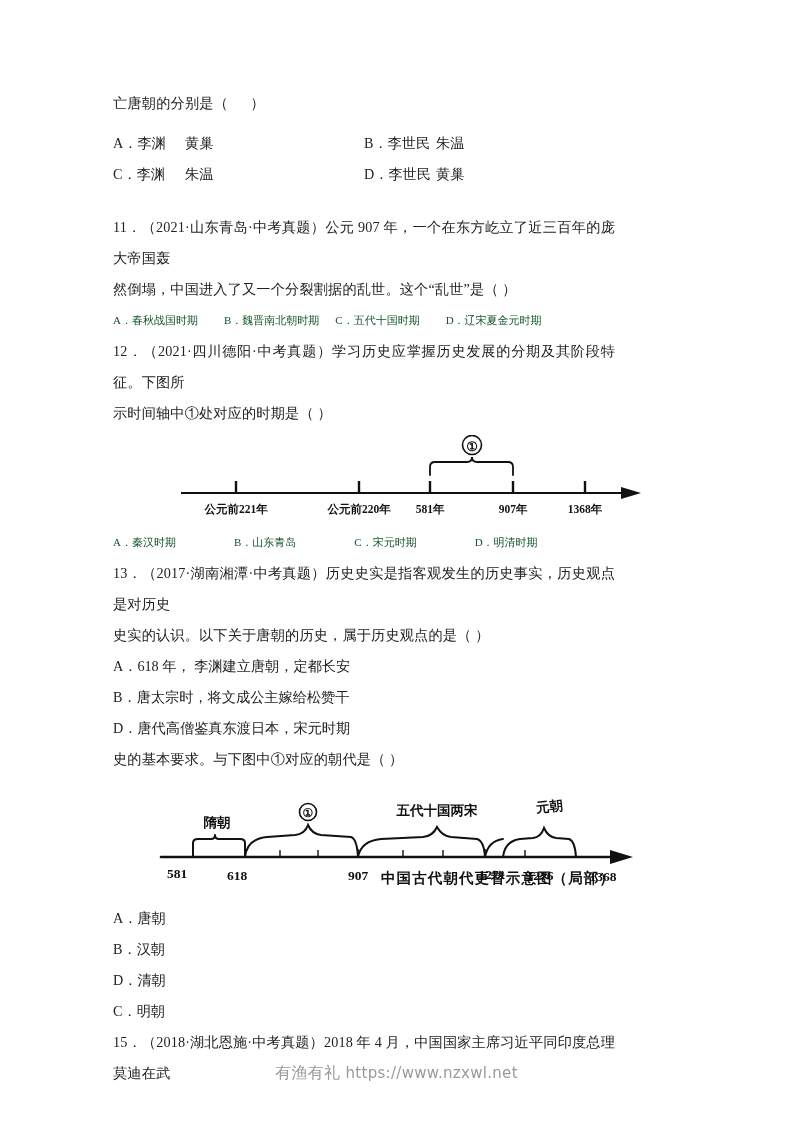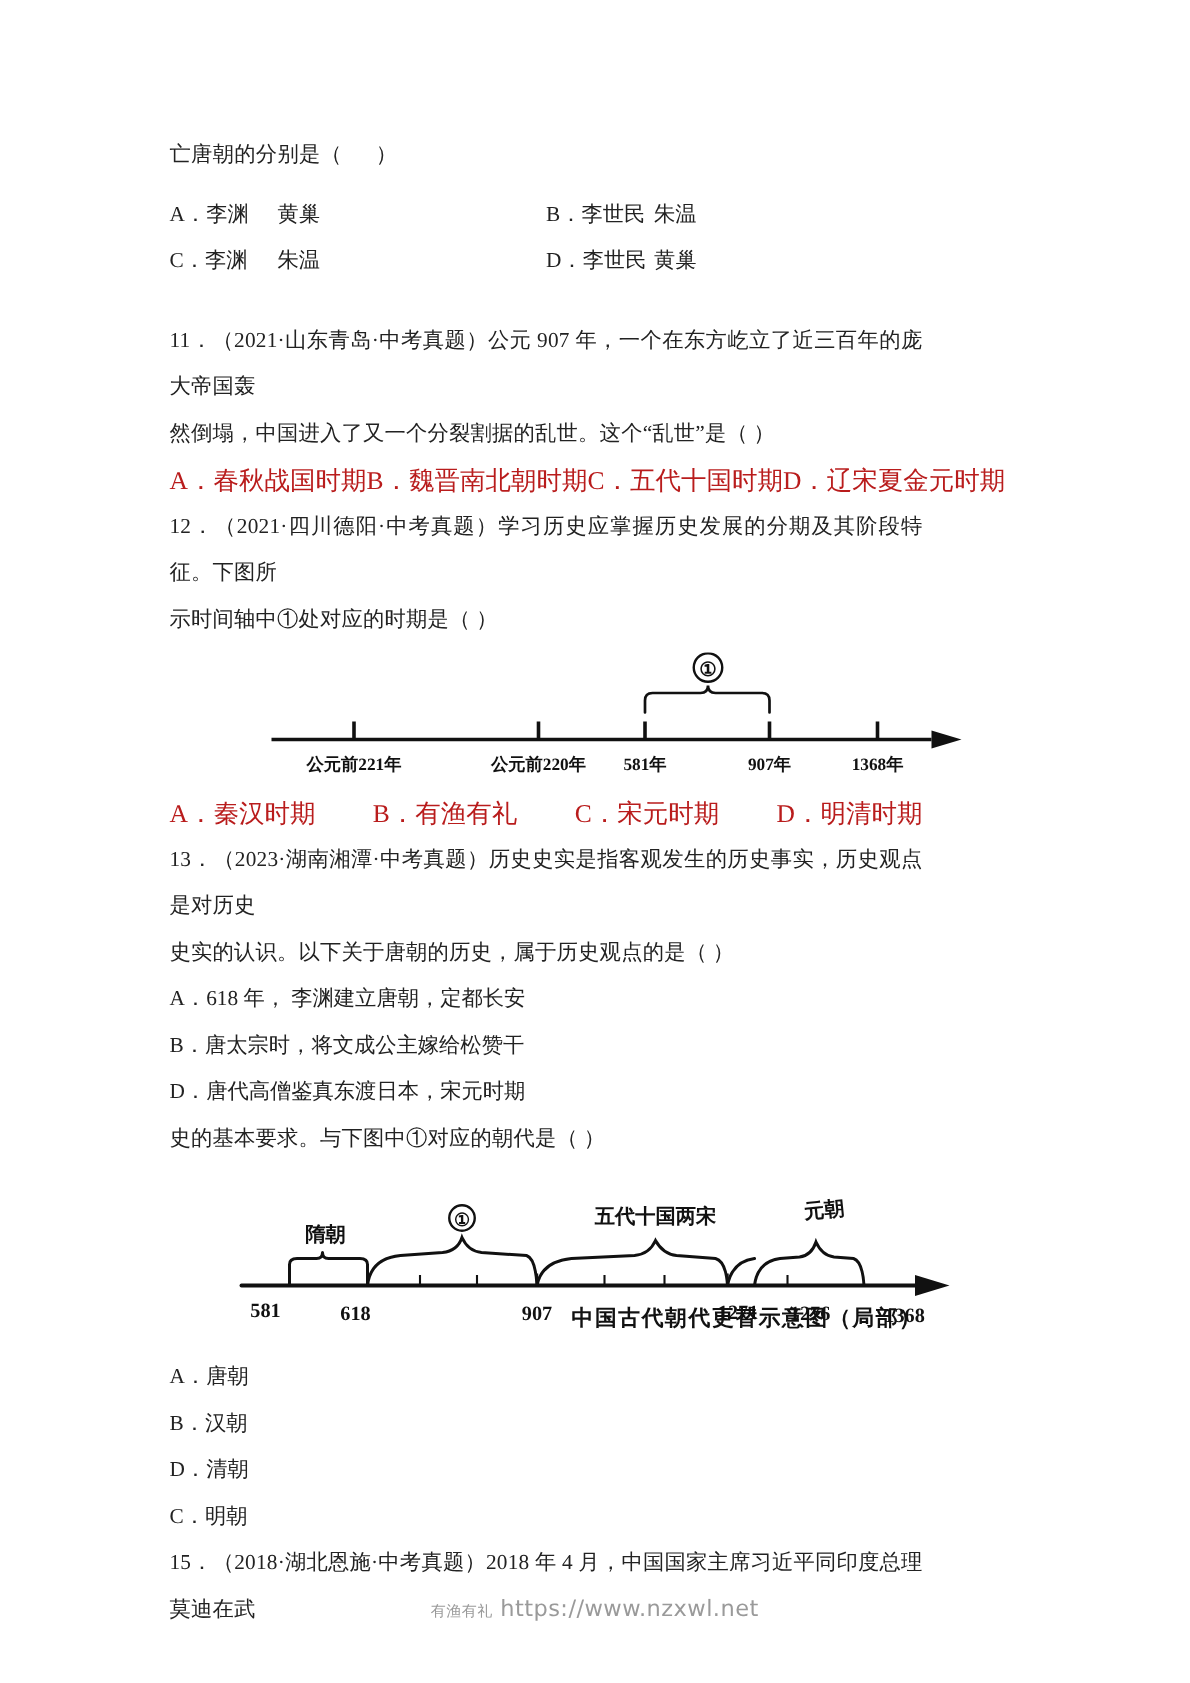--- a/index.html
+++ b/index.html
@@ -50,23 +50,23 @@
   .opt-two .col {
     width: 50%;
     display: flex;
     align-items: center;
   }
   .opt-two .lab { width: 72px; }
 
   
   .opt-four {
     display: flex;
-    font-size: 17px;
-    line-height: 31px;
-    color: #b91c1c;
+    font-size: 11px;
+    line-height: 31px;
+    color: #14532d;
   }
   .opt-four .oi { white-space: nowrap; }
   .opt-four .s1 { width: 26px; }
   .opt-four .s2 { width: 16px; }
   .opt-four .s3 { width: 26px; }
 
   .opt-stack {
     font-size: 14.2px;
     line-height: 31px;
     color: #222;
@@ -103,21 +103,21 @@
     position: absolute;
     left: 0;
     top: 1063px;
     width: 100%;
     text-align: center;
     font-size: 15px;
     color: #9a9a9a;
     font-family: "DejaVu Sans", "Liberation Sans", sans-serif;
     letter-spacing: 0.3px;
   }
-  .footer .cn { font-size: 10px; margin-top: 20px; }
+  .footer .cn { font-size: 16px; margin-top: 20px; }
 </style>
 </head>
 <body>
 
 <div class="page">
 
   <div class="line">亡唐朝的分别是（      ）</div>
 
   <div class="gap-sm"></div>
 
@@ -182,28 +182,28 @@
       <text x="186" y="78" text-anchor="middle" font-family="'Liberation Serif', serif" font-size="11.5" font-weight="bold" fill="#111">公元前220年</text>
       <text x="257" y="78" text-anchor="middle" font-family="'Liberation Serif', serif" font-size="11.5" font-weight="bold" fill="#111">581年</text>
       <text x="340" y="78" text-anchor="middle" font-family="'Liberation Serif', serif" font-size="11.5" font-weight="bold" fill="#111">907年</text>
       <text x="412" y="78" text-anchor="middle" font-family="'Liberation Serif', serif" font-size="11.5" font-weight="bold" fill="#111">1368年</text>
     </svg>
   </div>
 
   <div class="opt-four">
     <span class="oi">A．秦汉时期</span>
     <span style="width:58px"></span>
-    <span class="oi">B．有渔有礼</span>
+    <span class="oi">B．山东青岛</span>
     <span style="width:58px"></span>
     <span class="oi">C．宋元时期</span>
     <span style="width:58px"></span>
     <span class="oi">D．明清时期</span>
   </div>
 
-  <div class="qline">13．（2023·湖南湘潭·中考真题）历史史实是指客观发生的历史事实，历史观点是对历史</div>
+  <div class="qline">13．（2017·湖南湘潭·中考真题）历史史实是指客观发生的历史事实，历史观点是对历史</div>
   <div class="qline">史实的认识。以下关于唐朝的历史，属于历史观点的是（      ）</div>
 
   <div class="opt-stack">A．618 年，  李渊建立唐朝，定都长安</div>
   <div class="opt-stack">B．唐太宗时，将文成公主嫁给松赞干</div>
   <div class="opt-stack">D．唐代高僧鉴真东渡日本，宋元时期</div>
 
   <div class="qline">史的基本要求。与下图中①对应的朝代是（      ）</div>
 
   <div class="fig2-wrap">
     <svg class="fig2" width="500" height="118" viewBox="0 0 500 118">

